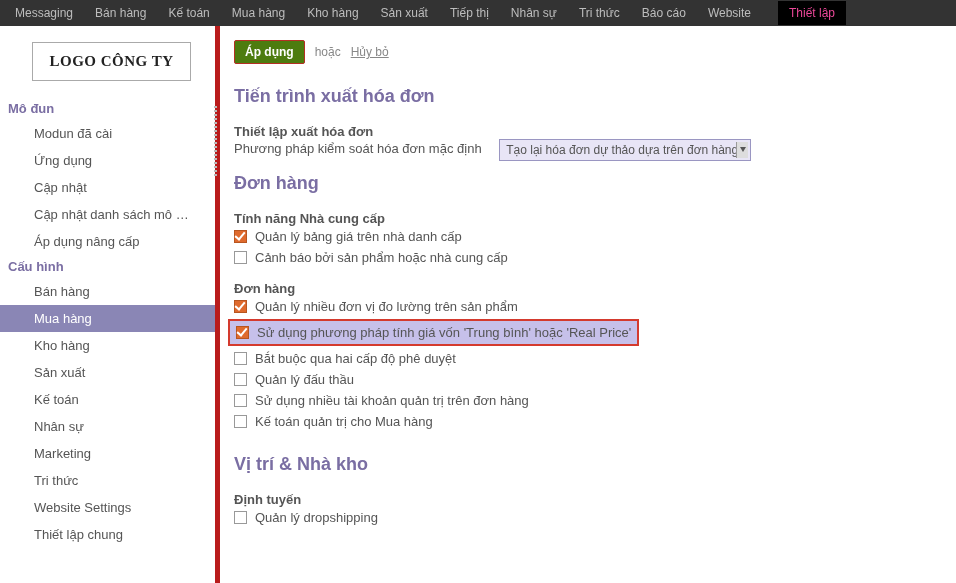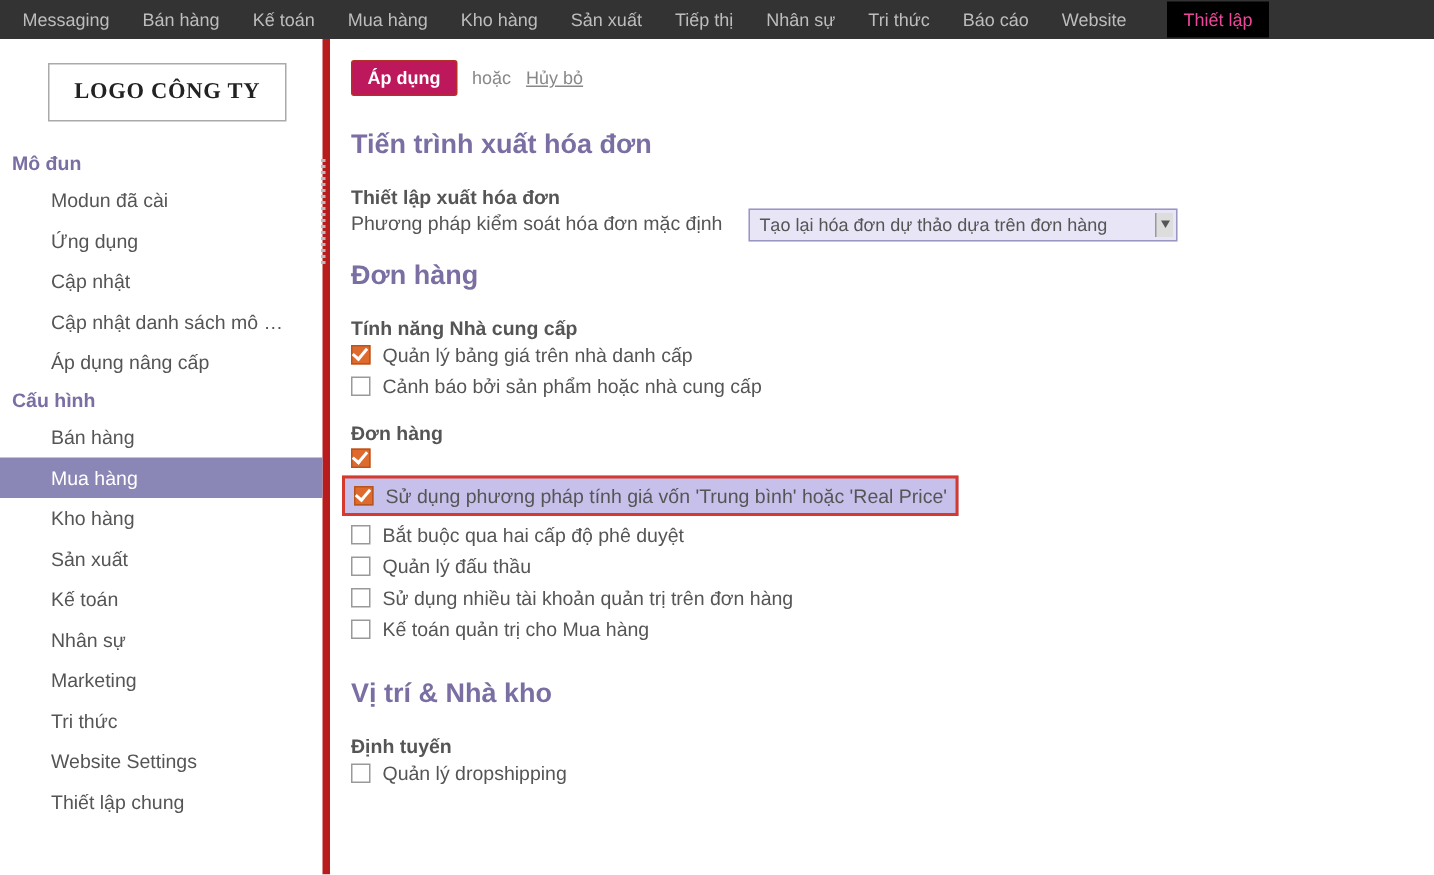--- a/index.html
+++ b/index.html
@@ -10,29 +10,29 @@
   .layout { display: flex; height: calc(100% - 26px); }
   .sidebar { width: 220px; border-right: 5px solid #b91c1c; background: #fff; padding-top: 10px; position: relative; }
   .splitter { position: absolute; right: -4px; top: 0; width: 7px; height: 100%; background: transparent; cursor: col-resize; }
   .splitter::before { content: ""; position: absolute; left: 2px; top: 80px; width: 3px; height: 70px; background: repeating-linear-gradient(#bbb 0 2px, transparent 2px 4px); }
   .logo-box { border: 1px solid #aaa; text-align: center; padding: 10px 4px; margin: 6px 24px 16px 32px; font-family: "Times New Roman", serif; font-weight: bold; font-size: 15px; letter-spacing: .5px; color: #222; }
   .sb-section-title { color: #7a6ea3; font-weight: bold; padding: 4px 10px 4px 8px; font-size: 13px; }
   .sb-item { padding: 6px 10px 6px 34px; color: #555; cursor: pointer; font-size: 13px; white-space: nowrap; overflow: hidden; text-overflow: ellipsis; }
   .sb-item.active { background: #8a86b5; color: #fff; }
   .main { flex: 1; padding: 0 0 0 14px; overflow: hidden; }
   .actionbar { padding: 14px 0 10px 0; display: flex; align-items: center; gap: 10px; font-size: 12px; }
-  .btn-apply { background: #be185d; color: #fff; border: 1px solid #b52f24; padding: 4px 10px; font-size: 12px; font-weight: bold; cursor: pointer; border-radius: 2px; }
+  .btn-apply { background: #4d7c0f; color: #fff; border: 1px solid #b52f24; padding: 4px 10px; font-size: 12px; font-weight: bold; cursor: pointer; border-radius: 2px; }
   .or-text { color: #888; }
   .link-cancel { color: #888; text-decoration: underline; cursor: pointer; }
   .section-h { color: #7a6ea3; font-weight: bold; font-size: 18px; margin: 12px 0 14px 0; }
   .field-row { display: flex; align-items: flex-start; margin-bottom: 6px; flex-direction: column; }
   .field-label { width: 170px; font-weight: bold; color: #555; padding-top: 3px; font-size: 13px; flex-shrink: 0; }
   .field-body { flex: 1; }
   .inline-text { color: #555; padding-right: 14px; }
-  .select-wrap { display: inline-block; border: 1px solid #9a96c2; background: #e8e5f6; padding: 3px 6px; font-size: 12px; color: #555; position: relative; width: 286px; vertical-align: middle; }
+  .select-wrap { display: inline-block; border: 1px solid #9a96c2; background: #e8e5f6; padding: 3px 6px; font-size: 12px; color: #555; position: relative; width: 252px; vertical-align: middle; }
   .select-arrow { position: absolute; right: 2px; top: 2px; width: 12px; height: 16px; border-left: 1px solid #999; background: #ddd; }
   .select-arrow::after { content: ""; position: absolute; top: 5px; left: 3px; border-left: 3px solid transparent; border-right: 3px solid transparent; border-top: 5px solid #555; }
   .chk-row { display: flex; align-items: center; padding: 3px 0; gap: 8px; font-size: 13px; color: #555; }
   .chk { width: 13px; height: 13px; border: 1px solid #999; background: #fff; display: inline-block; position: relative; flex-shrink: 0; }
   .chk.checked { background: #df6a2d; border-color: #b8551f; }
   .chk.checked::after { content: ""; position: absolute; left: 2px; top: -1px; width: 4px; height: 8px; border: solid #fff; border-width: 0 2px 2px 0; transform: rotate(40deg); }
   .highlight-box { border: 2px solid #d43a2e; background: #c6c0ea; padding: 3px 6px; margin: 2px 10px 2px -6px; }
   .highlight-box .chk-row { padding: 1px 0; }
 </style>
 </head>
@@ -109,20 +109,21 @@
             <span class="chk"></span>
             <span>Cảnh báo bởi sản phẩm hoặc nhà cung cấp</span>
           </div>
         </div>
     </div>
     <div class="field-row" style="margin-top:10px">
       <div class="field-label">Đơn hàng</div>
       <div class="field-body" id="order-opts">
           <div class="chk-row">
             <span class="chk checked"></span>
+            <span>Quản lý nhiều đơn vị đo lường trên sản phẩm</span>
           </div>
           <div class="highlight-box">
             <div class="chk-row">
               <span class="chk checked"></span>
               <span>Sử dụng phương pháp tính giá vốn 'Trung bình' hoặc 'Real Price'</span>
             </div>
           </div>
           <div class="chk-row">
             <span class="chk"></span>
             <span>Bắt buộc qua hai cấp độ phê duyệt</span>

